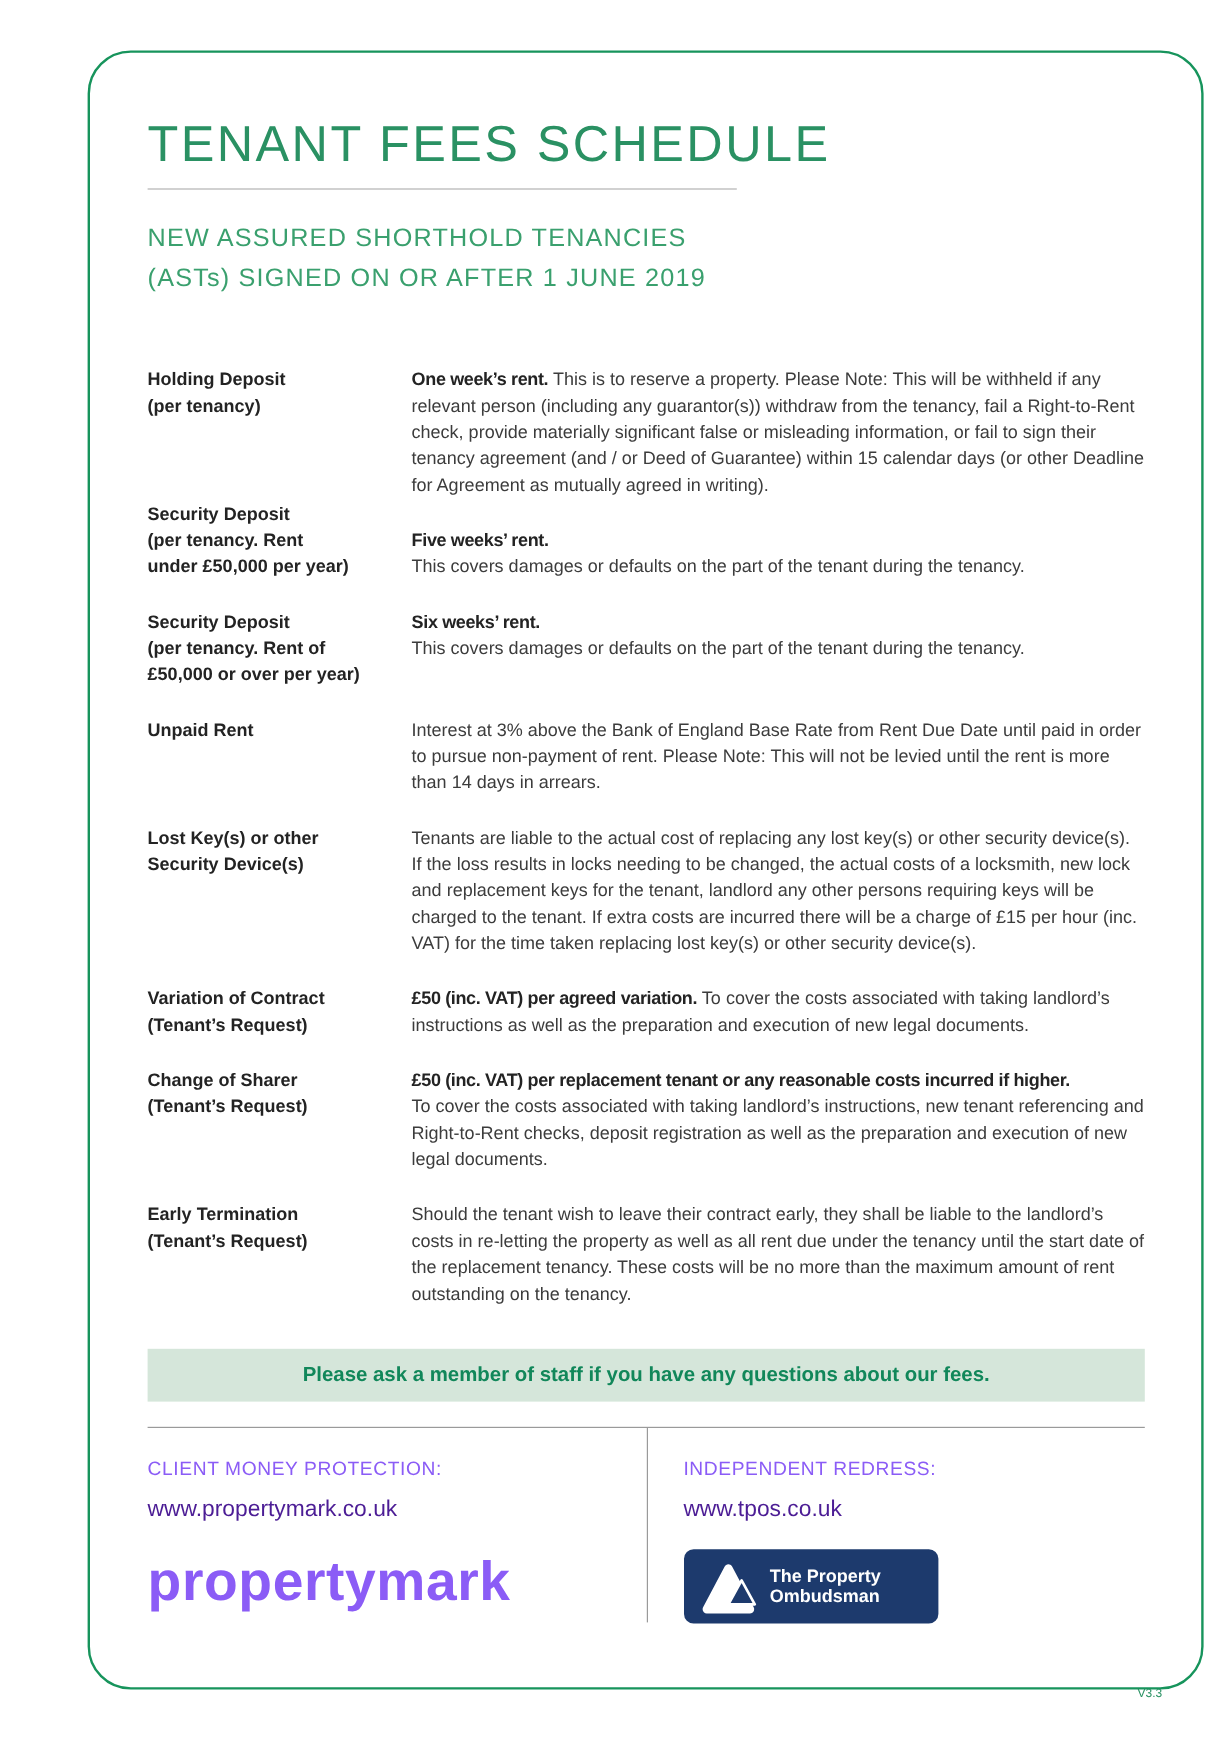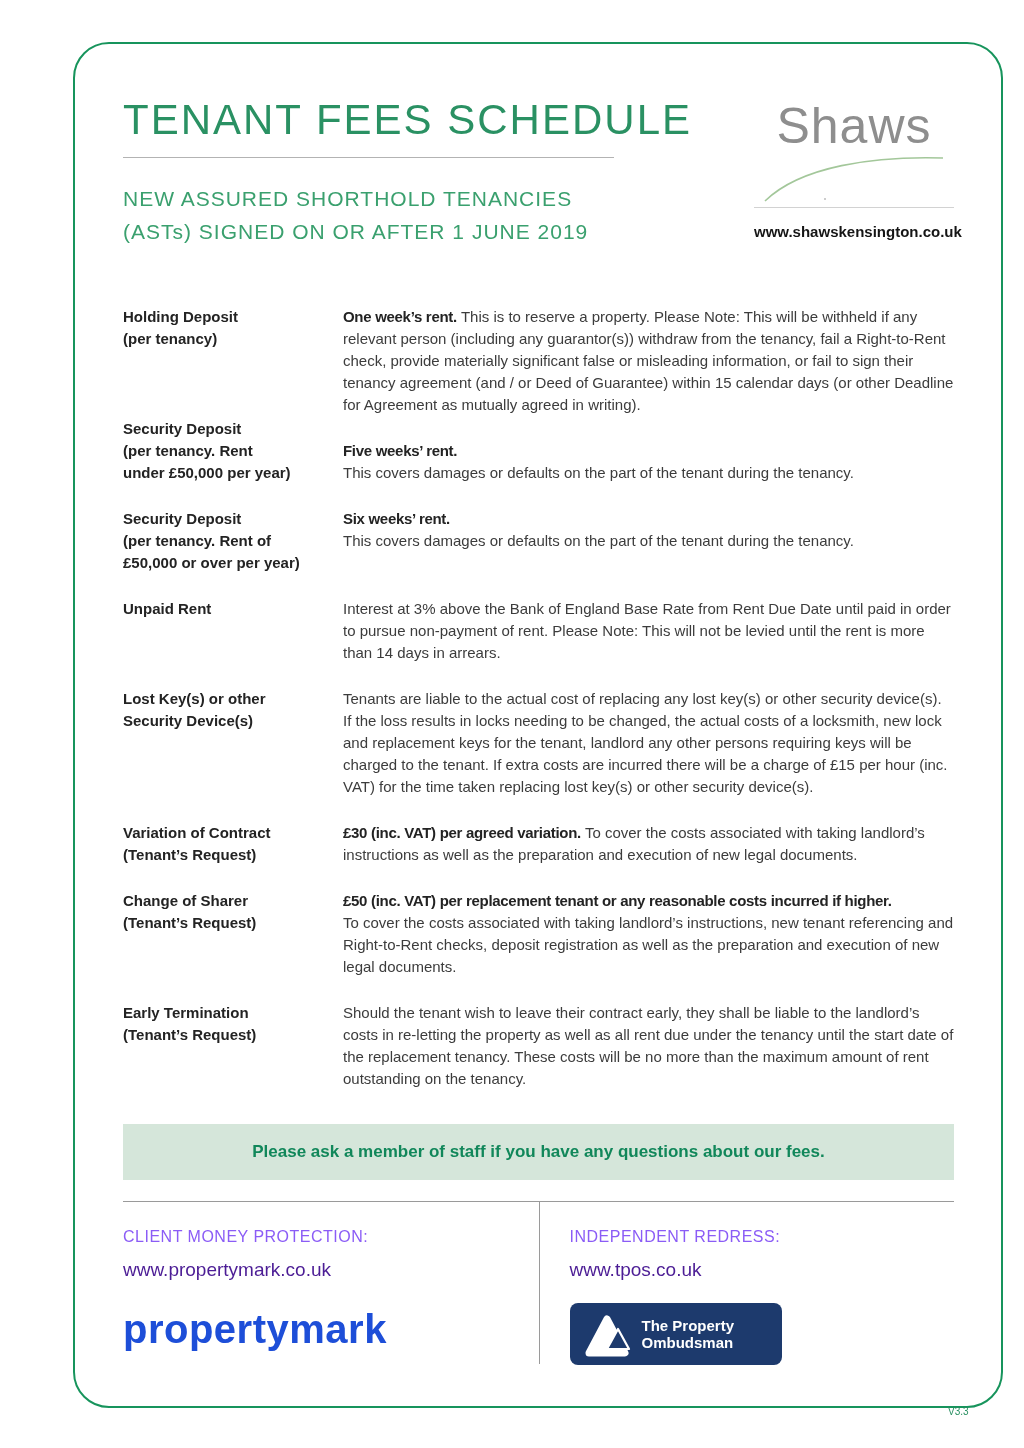--- a/index.html
+++ b/index.html
@@ -52,43 +52,43 @@
     padding-right: 10px;
   }
   .fee-body { flex: 1; color: #3c3c3c; }
   .fee-body .lead { color: #232323; letter-spacing: -0.3px; }
   .fee-body .lead:not(:empty) { margin-right: 4px; }
   .lead-block .lead { display: block; margin-right: 0; }
   .body-drop .fee-body { padding-top: 22px; }
 
   
   .notice-banner {
-    margin-top: 34px; height: 56px;
+    margin-top: 34px; height: 44px;
     background: #d5e6da;
     display: flex; align-items: center; justify-content: center;
   }
   .notice-text { font-size: 17px; font-weight: bold; color: #11875a; }
 
   
   .footer-rule { border: none; border-top: 1px solid #9a9a9a; margin-top: 21px; }
   .footer { position: relative; display: flex; min-height: 168px; }
   .footer-divider {
     position: absolute; left: 50%; top: 0; bottom: 6px;
     width: 1px; background: #9a9a9a;
   }
   .footer-col { flex: 1; }
   .footer-col.right { padding-left: 62px; }
   .footer-heading {
     margin-top: 26px; font-size: 16px; letter-spacing: 0.5px;
     color: #8b5cf6;
   }
   .footer-url { margin-top: 13px; font-size: 19px; color: #4c1d95; }
   .propertymark-logo {
-    margin-top: 22px; font-size: 40px; font-weight: bold;
-    letter-spacing: 0.5px; color: #1d4ed8; line-height: 52px;
+    margin-top: 22px; font-size: 46px; font-weight: bold;
+    letter-spacing: 0.5px; color: #8b5cf6; line-height: 52px;
   }
   .tpo-logo {
     margin-top: 22px; width: 212px; height: 62px;
     background: #1d3a6d; border-radius: 8px;
     display: flex; align-items: center; padding: 0 10px;
   }
   .tpo-text { margin-left: 6px; color: #ffffff; font-size: 15px; font-weight: bold; line-height: 17px; }
 
   .version-label {
     position: absolute; left: 922px; top: 1406px;
@@ -103,29 +103,20 @@
 
   <div class="content">
 
     <div class="header">
       <div class="header-left">
         <div class="doc-title">TENANT FEES SCHEDULE</div>
         <hr class="title-rule">
         <div class="doc-subtitle">NEW ASSURED SHORTHOLD TENANCIES
 (ASTs) SIGNED ON OR AFTER 1 JUNE 2019</div>
       </div>
-      <div class="brand-block">
-        <div class="brand-name">Shaws</div>
-        <svg class="brand-swoosh" width="190" height="52" viewBox="0 0 190 52">
-          <path d="M6,49 C42,14 115,4 184,6" fill="none" stroke="#a3c79a" stroke-width="1.6"></path>
-          <circle cx="66" cy="47" r="1" fill="#bdbdbd"></circle>
-        </svg>
-        <hr class="brand-rule">
-        <div class="brand-site">www.shawskensington.co.uk</div>
-      </div>
     </div>
 
     <div class="fee-table">
 
       <div class="fee-row">
         <div class="fee-label">Holding Deposit
 (per tenancy)</div>
         <p class="fee-body"><b class="lead">One week’s rent.</b><span>This is to reserve a property. Please Note: This will be withheld if any relevant person (including any guarantor(s)) withdraw from the tenancy, fail a Right-to-Rent check, provide materially significant false or misleading information, or fail to sign their tenancy agreement (and / or Deed of Guarantee) within 15 calendar days (or other Deadline for Agreement as mutually agreed in writing).</span></p>
       </div>
 
@@ -150,21 +141,21 @@
 
       <div class="fee-row">
         <div class="fee-label">Lost Key(s) or other
 Security Device(s)</div>
         <p class="fee-body"><b class="lead"></b><span>Tenants are liable to the actual cost of replacing any lost key(s) or other security device(s). If the loss results in locks needing to be changed, the actual costs of a locksmith, new lock and replacement keys for the tenant, landlord any other persons requiring keys will be charged to the tenant. If extra costs are incurred there will be a charge of £15 per hour (inc. VAT) for the time taken replacing lost key(s) or other security device(s).</span></p>
       </div>
 
       <div class="fee-row">
         <div class="fee-label">Variation of Contract
 (Tenant’s Request)</div>
-        <p class="fee-body"><b class="lead">£30 (inc. VAT) per agreed variation.</b><span>To cover the costs associated with taking landlord’s instructions as well as the preparation and execution of new legal documents.</span></p>
+        <p class="fee-body"><b class="lead">£50 (inc. VAT) per agreed variation.</b><span>To cover the costs associated with taking landlord’s instructions as well as the preparation and execution of new legal documents.</span></p>
       </div>
 
       <div class="fee-row lead-block">
         <div class="fee-label">Change of Sharer
 (Tenant’s Request)</div>
         <p class="fee-body"><b class="lead">£50 (inc. VAT) per replacement tenant or any reasonable costs incurred if higher.</b><span>To cover the costs associated with taking landlord’s instructions, new tenant referencing and Right-to-Rent checks, deposit registration as well as the preparation and execution of new legal documents.</span></p>
       </div>
 
       <div class="fee-row">
         <div class="fee-label">Early Termination

